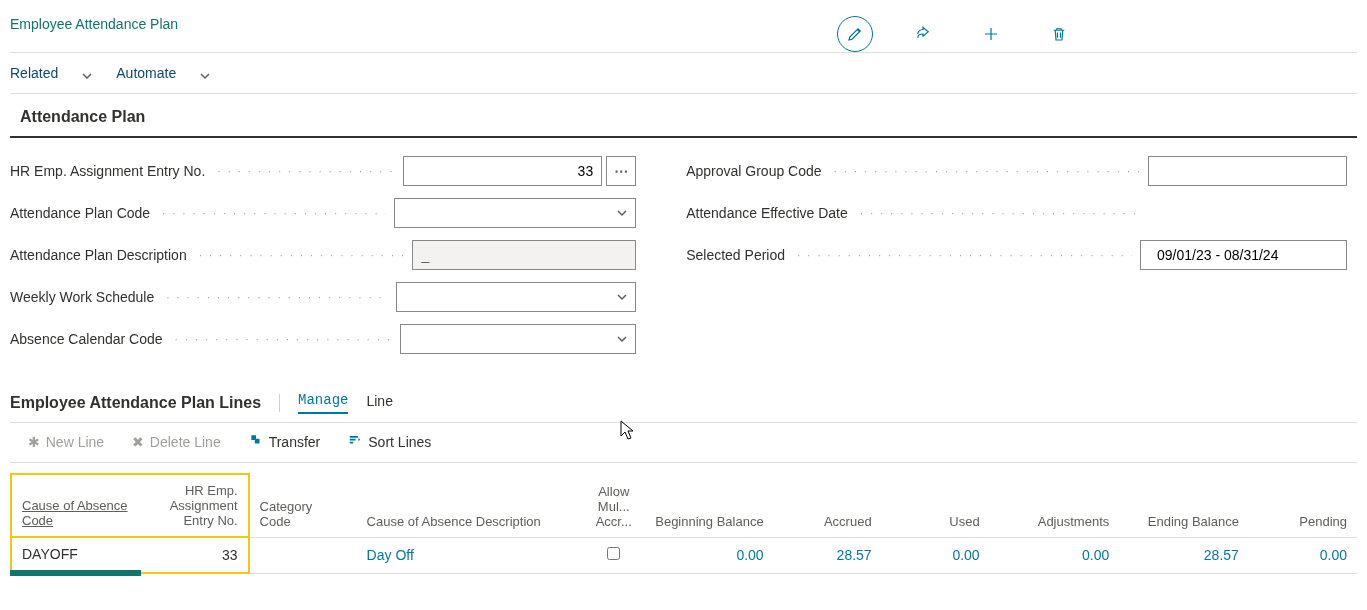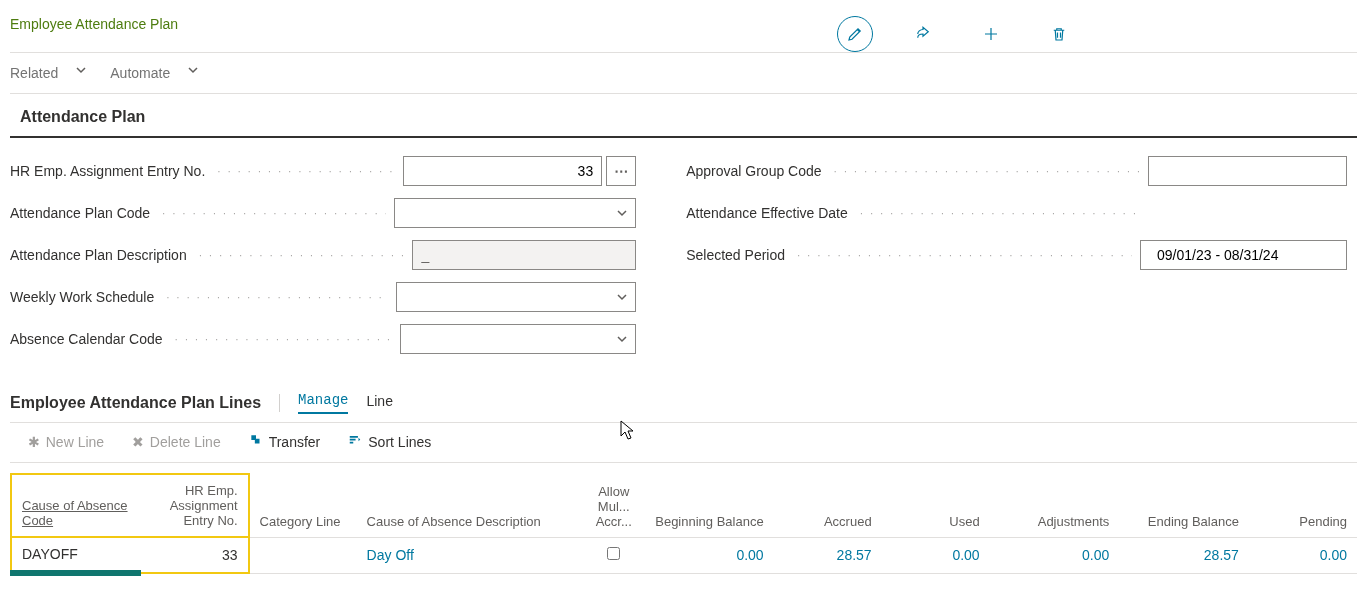--- a/index.html
+++ b/index.html
@@ -20,21 +20,21 @@
       justify-content: space-between;
       align-items: flex-start;
       padding: 8px 10px 0 10px;
     }
     .header-left {
       display: flex;
       flex-direction: column;
     }
     .breadcrumb {
       font-size: 14px;
-      color: #4d7c0f;
+      color: #0f766e;
       margin-bottom: 16px;
       margin-top: 8px;
     }
     .page-title {
       font-size: 28px;
       font-weight: 300;
       color: #323130;
       margin-top: 8px;
       margin-bottom: 12px;
     }
@@ -62,24 +62,24 @@
       border-bottom: 1px solid #e1dfdd;
       margin: 0 10px;
     }
     .command-bar {
       display: flex;
       gap: 24px;
       padding: 12px 10px;
     }
     .cmd-item {
       display: flex;
-      align-items: flex-start;
-      gap: 18px;
-      cursor: pointer;
-      color: #737373;
+      align-items: flex-end;
+      gap: 24px;
+      cursor: pointer;
+      color: #0c4a6e;
       font-size: 14px;
     }
     .section-title {
       font-size: 16px;
       font-weight: 600;
       padding: 14px 10px 10px 10px;
       border-bottom: 2px solid #323130;
       margin: 0 10px;
     }
     .form-area {
@@ -411,21 +411,21 @@
     <span>Sort Lines</span>
   </div>
 </div>
 
 <div class="table-wrap">
   <table>
     <thead>
       <tr>
         <th style="width:120px" class="highlight-th1">Cause of Absence Code</th>
         <th style="width:100px" class="num highlight-th2">HR Emp. Assignment Entry No.</th>
-        <th style="width:100px">Category Line</th>
+        <th style="width:100px">Category Code</th>
         <th style="width:210px">Cause of Absence Description</th>
         <th style="width:50px" class="center">Allow Mul... Accr...</th>
         <th style="width:120px" class="num">Beginning Balance</th>
         <th style="width:100px" class="num">Accrued</th>
         <th style="width:100px" class="num">Used</th>
         <th style="width:120px" class="num">Adjustments</th>
         <th style="width:120px" class="num">Ending Balance</th>
         <th style="width:100px" class="num">Pending</th>
       </tr>
     </thead>

